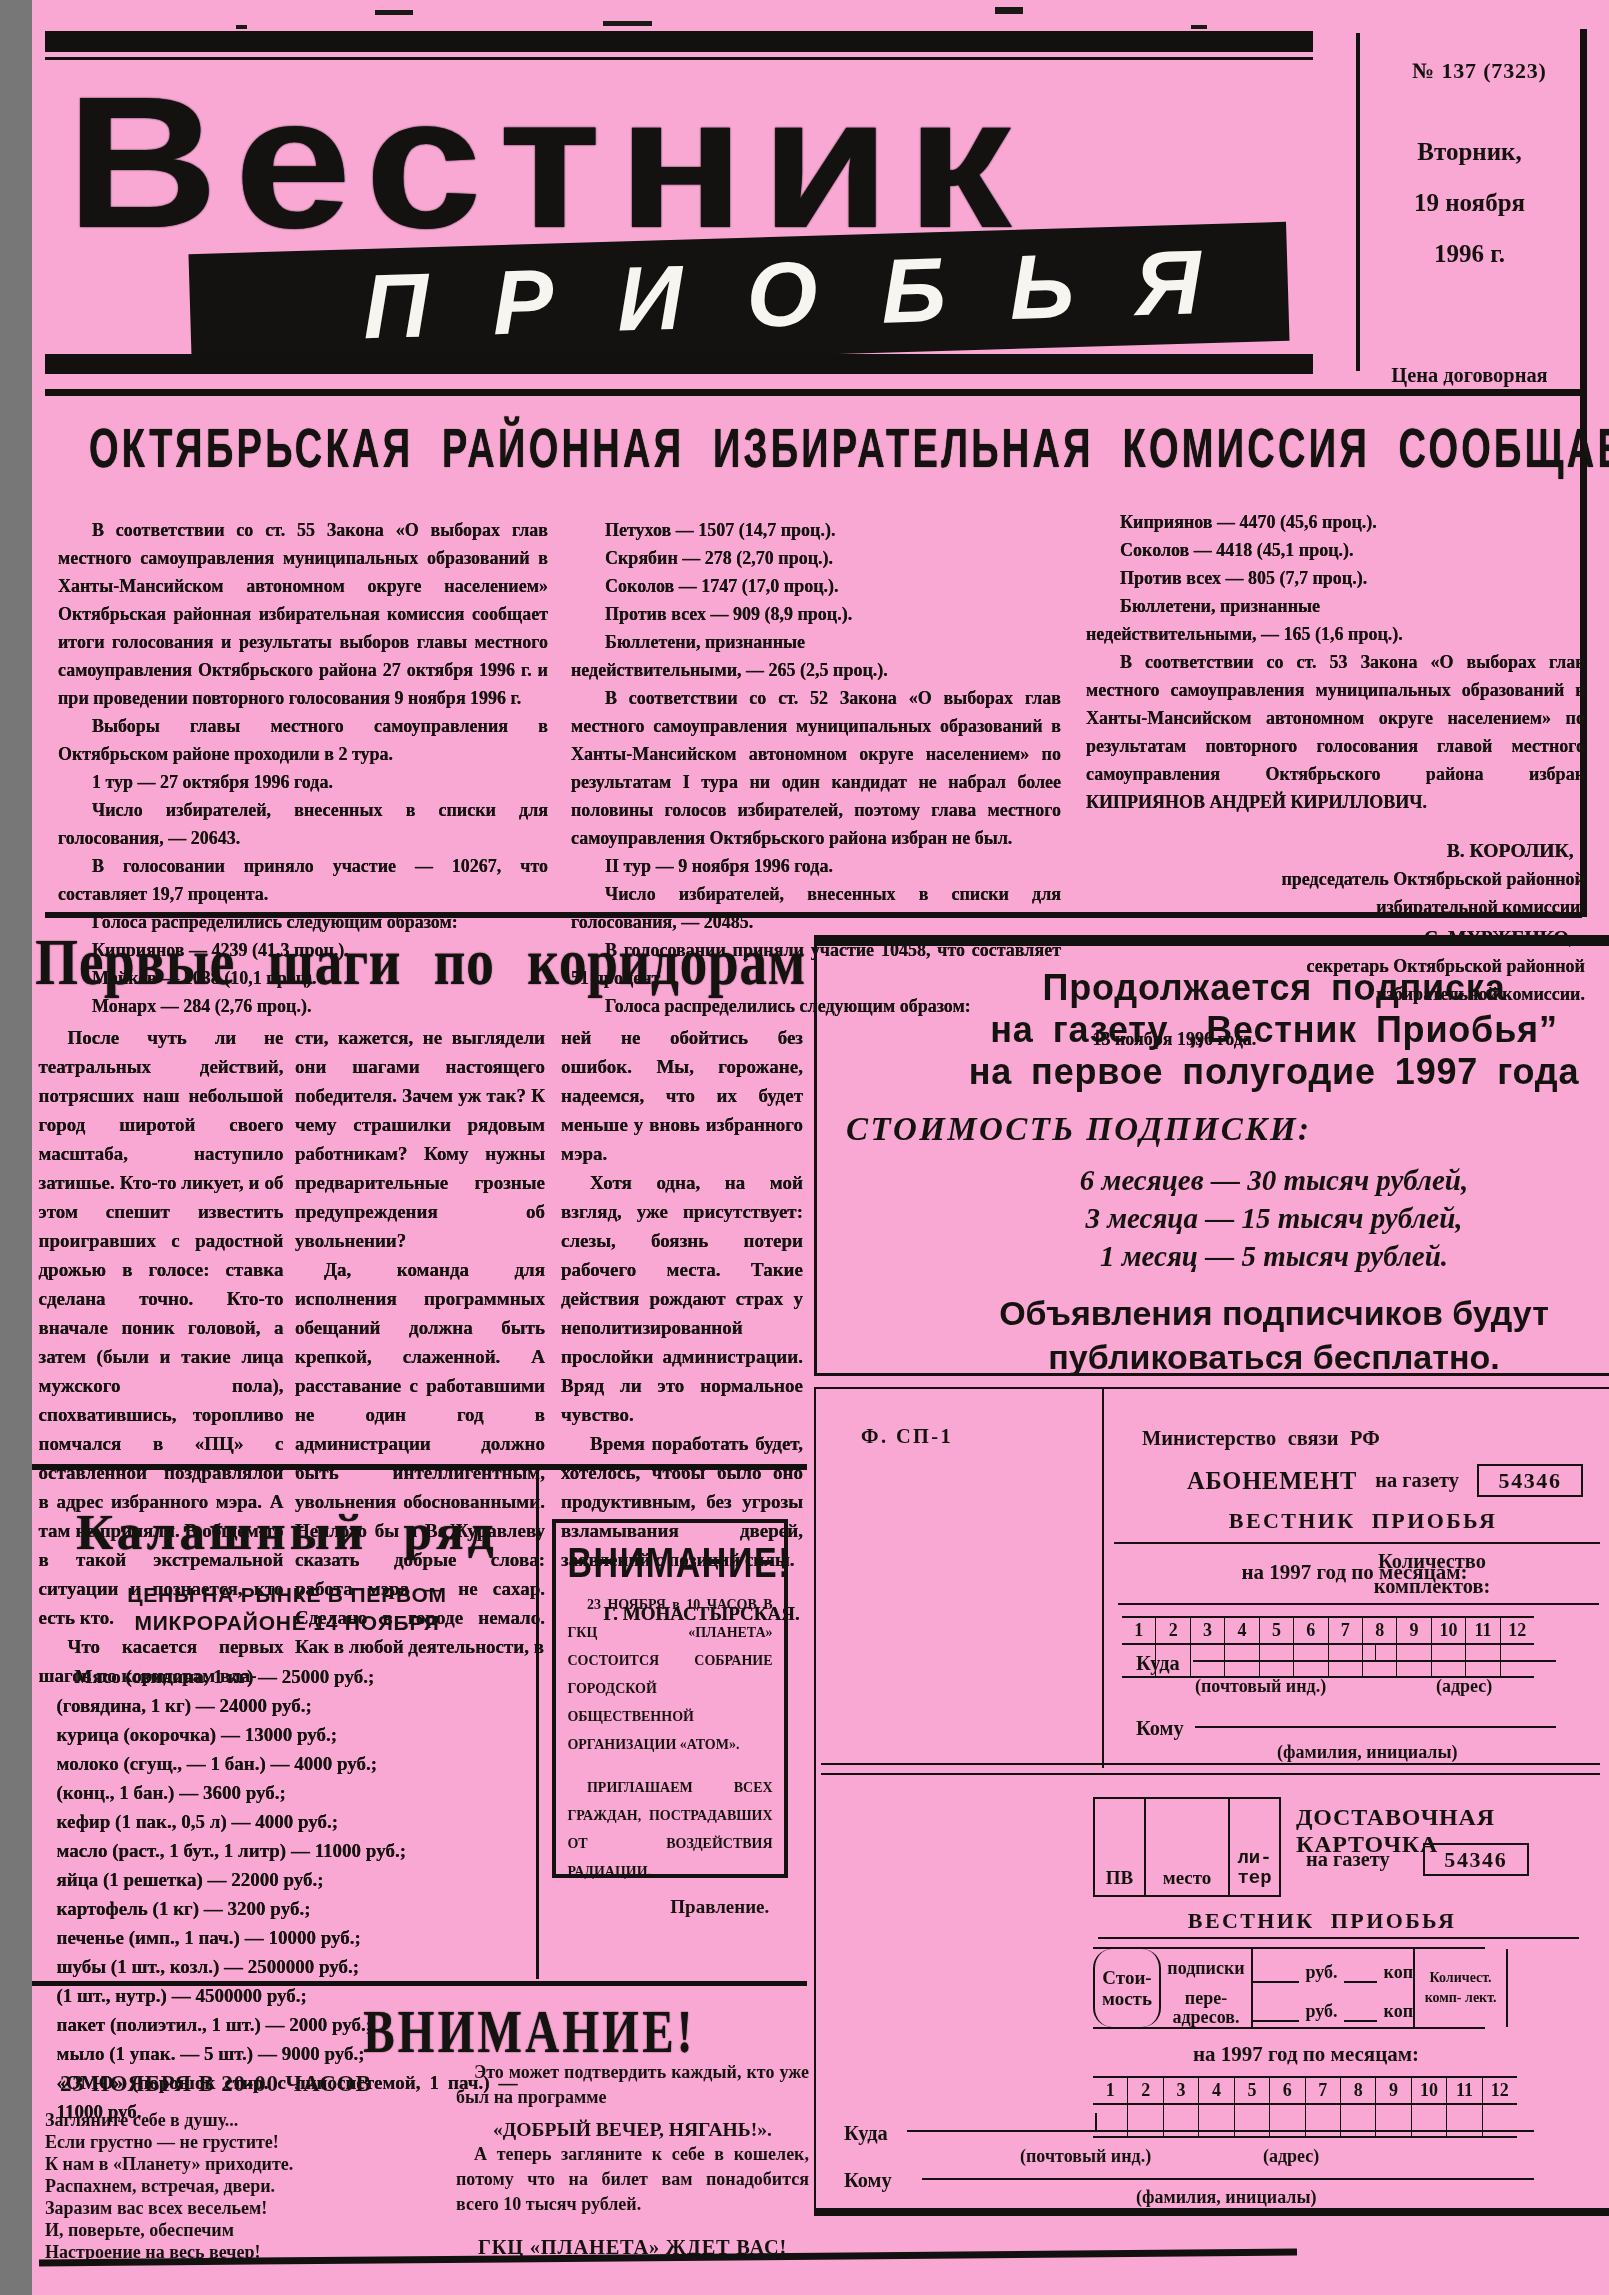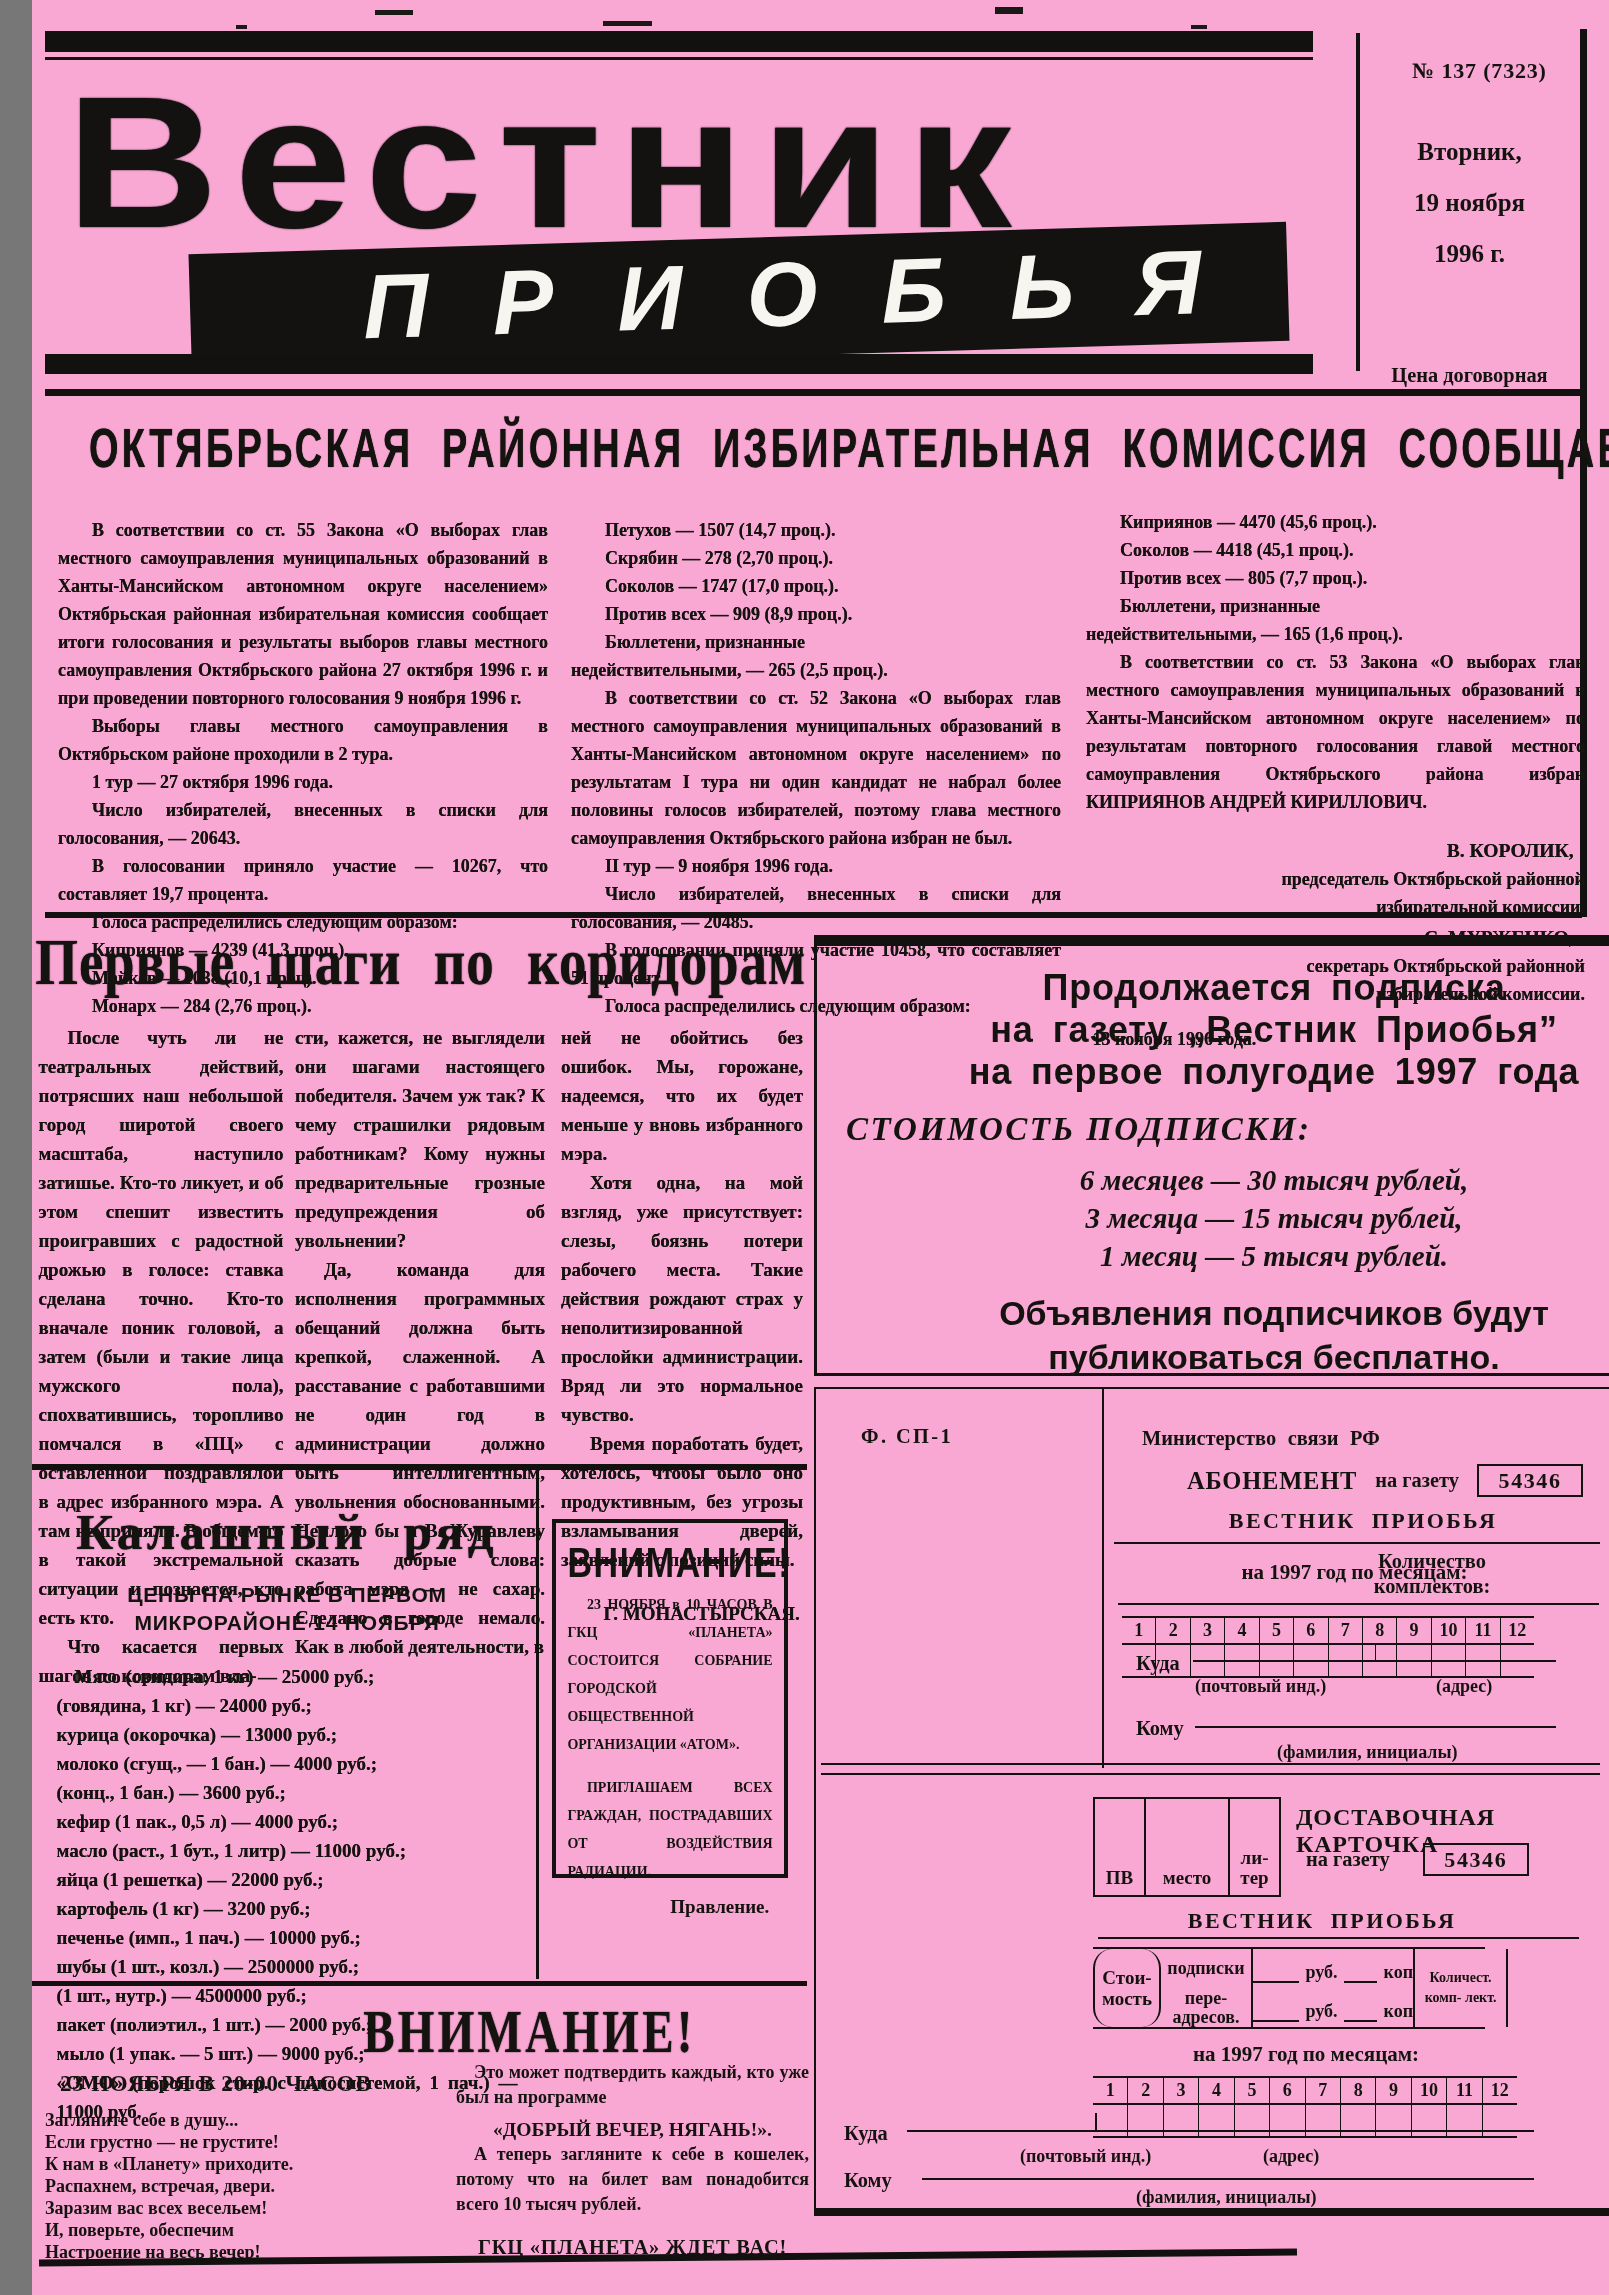--- a/index.html
+++ b/index.html
@@ -150,21 +150,21 @@
   .w-line i { position:absolute; left:50%; top:3.3px; width:1.6px; height:18px; background:#131211; }
   .f-hint { position:absolute; font-size:18px; }
 
   
   .pv-box { position:absolute; left:277px; top:408px; width:188px; height:100px;
             border:2.4px solid #131211; box-sizing:border-box; display:flex; }
   .pv-box div { display:flex; align-items:flex-end; justify-content:center; padding-bottom:6.5px;
                 font-size:19px; line-height:20.4px; text-align:center; }
   .pv-c1 { flex:0 0 49px; }
   .pv-c2 { flex:0 0 82px; border-left:2.4px solid #131211; }
-  .pv-c3 { flex:1; border-left:2.4px solid #131211; }
+  .pv-c3 { flex:1; border-left:2.4px solid #131211;font-family:Liberation Mono, monospace; }
   .d-title { position:absolute; left:480px; top:415px; font-size:24px; letter-spacing:0.8px; word-spacing:4.9px; }
   .d-narow { position:absolute; left:490px; top:454px; display:flex; align-items:center; gap:33px; }
   .d-paper { position:absolute; left:343px; top:519px; width:326px; text-align:center;
              font-size:22px; letter-spacing:2.4px; word-spacing:8.2px; }
 
   .cost { position:absolute; left:277px; top:558px; width:392px; height:82px;
           border-top:2.4px solid #131211; border-bottom:2.4px solid #131211; box-sizing:border-box; display:flex; }
   .cost .c1 { flex:0 0 64px; border-left:2.4px solid #131211; border-right:2.4px solid #131211;
               font-size:19px; line-height:21px; display:flex; align-items:center; justify-content:center; text-align:center;border-radius:19px; }
   .cost .c2 { flex:0 0 90px; border-right:2.4px solid #131211; display:flex; flex-direction:column; }

